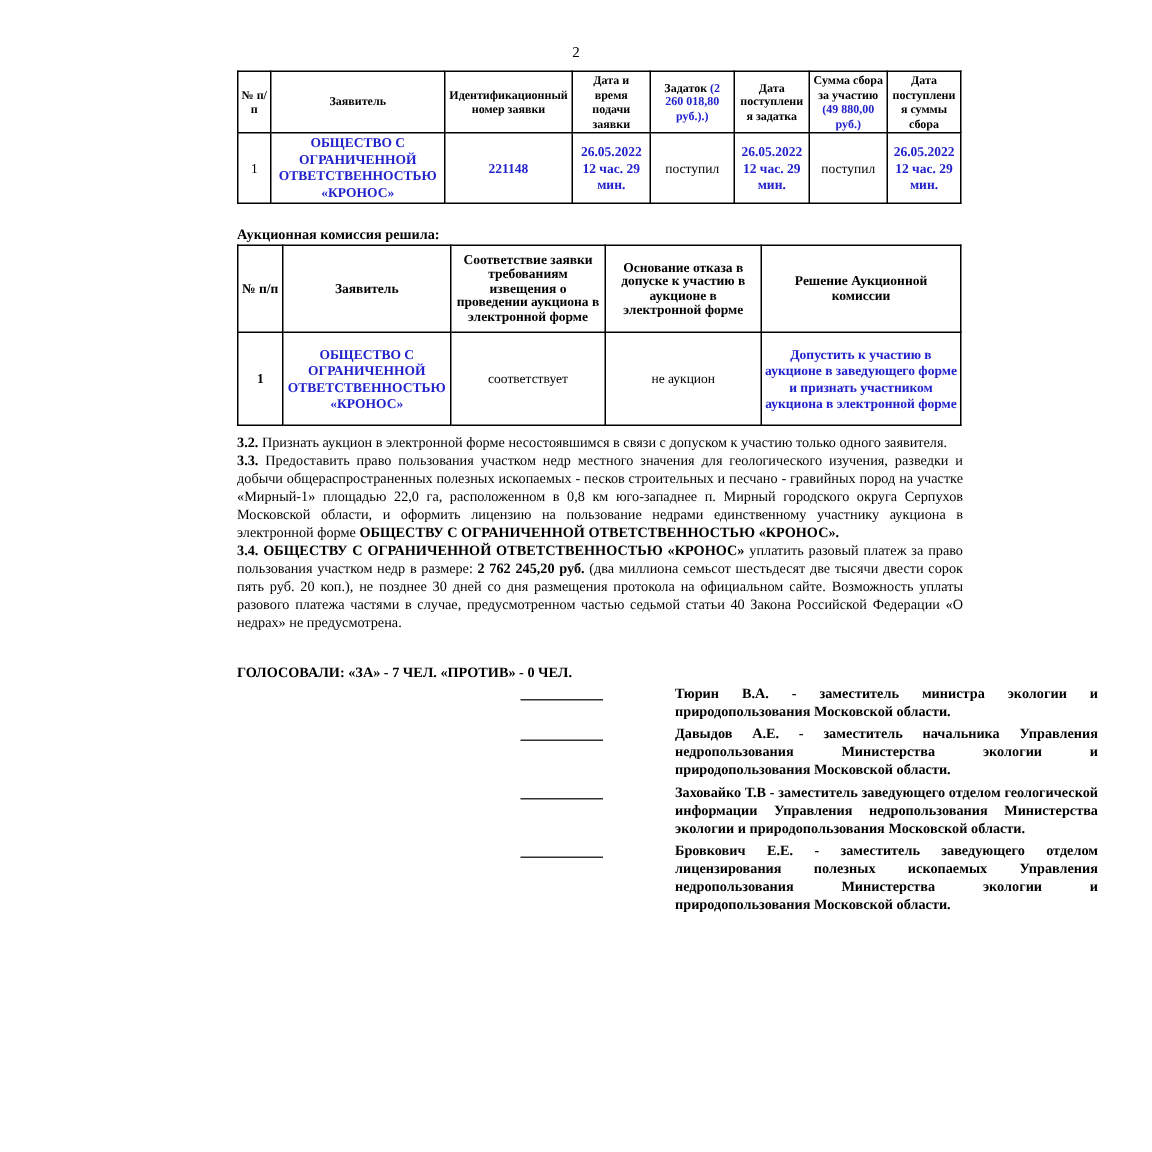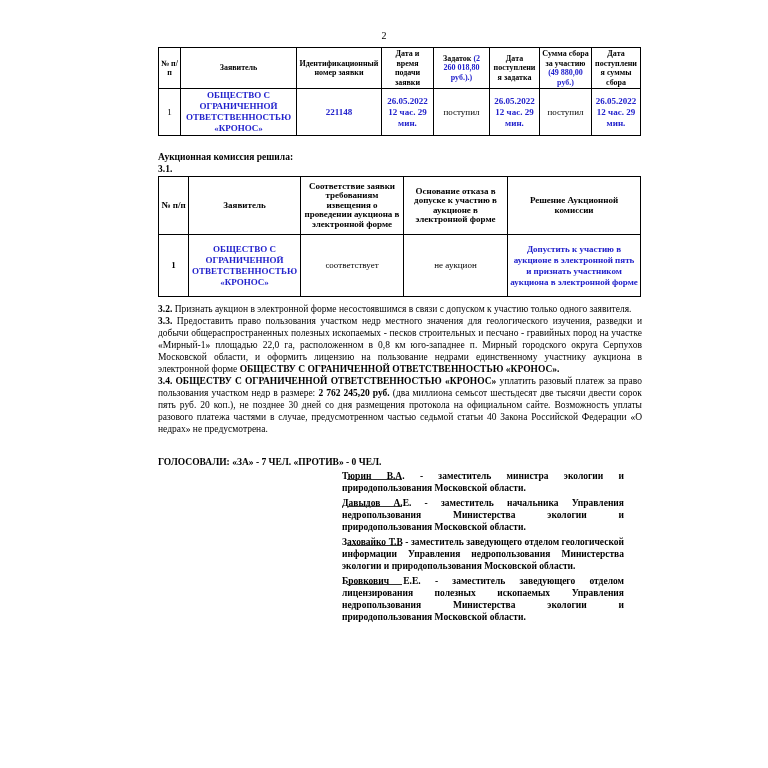--- a/index.html
+++ b/index.html
@@ -18,21 +18,21 @@
   .sec3{margin-top:8px;}
   .heading{margin-top:15px;font-weight:bold;}
   .clause-num{font-weight:bold;margin:0 0 1px 0;}
   .cluster{margin-top:6px;}
   .voting{margin-top:21px;font-weight:bold;}
   .sig-block{margin-top:2px;display:flex;}
   .sig-labels{width:92px;flex:none;font-weight:bold;position:relative;}
   .sig-chair{position:absolute;top:0;left:0;width:110px;}
   .sig-members{position:absolute;top:43px;left:0;width:110px;}
   .sig-entries{margin-left:92px;flex:none;width:390px;}
-  .sig-row{display:flex;margin-bottom:3px;flex-direction:column;}
+  .sig-row{display:flex;margin-bottom:3px;}
   .sig-linecell{width:108px;flex:none;position:relative;}
   .sig-line{position:absolute;top:9px;left:5px;width:55px;border-bottom:1px solid #333;}
   .sig-text{width:282px;flex:none;font-weight:bold;text-align:justify;}
   .t1-applicant,.t1-id,.t1-date{color:#2222CC;font-weight:bold;}
   .t2-applicant,.t2-decision{color:#2222CC;font-weight:bold;}
 </style>
 </head>
 <body>
 
 <div class="page">
@@ -76,21 +76,20 @@
         <td>поступил</td>
         <td class="t1-date">26.05.2022 12 час. 29 мин.</td>
         <td>поступил</td>
         <td class="t1-date">26.05.2022 12 час. 29 мин.</td>
       </tr>
     </tbody>
       </table>
 
 
     <p class="para heading">Аукционная комиссия решила:</p>
-    <p class="para clause-num">3.1.</p>
 
     <table>
       <colgroup>
         <col style="width:30px">
           <col style="width:112px">
           <col style="width:103px">
           <col style="width:104px">
           <col style="width:133px">
       </colgroup>
       <tbody>
@@ -99,21 +98,21 @@
         <th style="font-size:9px;">Заявитель</th>
         <th style="font-size:9px;margin-left:38px;">Соответствие заявки требованиям извещения о проведении аукциона в электронной форме</th>
         <th style="font-size:9px;">Основание отказа в допуске к участию в аукционе в электронной форме</th>
         <th style="font-size:9px;">Решение Аукционной комиссии</th>
       </tr>
       <tr style="height:62px;">
         <td class="b">1</td>
         <td class="t2-applicant">ОБЩЕСТВО С ОГРАНИЧЕННОЙ ОТВЕТСТВЕННОСТЬЮ «КРОНОС»</td>
         <td>соответствует</td>
         <td>не аукцион</td>
-        <td class="t2-decision">Допустить к участию в аукционе в электронной пять и признать участником аукциона в электронной форме</td>
+        <td class="t2-decision">Допустить к участию в аукционе в заведующего форме и признать участником аукциона в электронной форме</td>
       </tr>
     </tbody>
       </table>
 
     <div class="cluster">
       <p class="para"><b>3.2.</b><span> Признать аукцион в электронной форме несостоявшимся в связи с допуском к участию только одного заявителя.</span></p>
       <p class="para"><b>3.3.</b><span> Предоставить право пользования участком недр местного значения для геологического изучения, разведки и добычи общераспространенных полезных ископаемых - песков строительных и песчано - гравийных пород на участке «Мирный-1» площадью 22,0 га, расположенном в 0,8 км юго-западнее п. Мирный городского округа Серпухов Московской области, и оформить лицензию на пользование недрами единственному участнику аукциона в электронной форме </span><b>ОБЩЕСТВУ С ОГРАНИЧЕННОЙ ОТВЕТСТВЕННОСТЬЮ «КРОНОС».</b></p>
       <p class="para"><b>3.4. ОБЩЕСТВУ С ОГРАНИЧЕННОЙ ОТВЕТСТВЕННОСТЬЮ «КРОНОС»</b><span> уплатить разовый платеж за право пользования участком недр в размере: </span><b>2 762 245,20 руб.</b><span> (два миллиона семьсот шестьдесят две тысячи двести сорок пять руб. 20 коп.), не позднее 30 дней со дня размещения протокола на официальном сайте. Возможность уплаты разового платежа частями в случае, предусмотренном частью седьмой статьи 40 Закона Российской Федерации «О недрах» не предусмотрена.</span></p>
     </div>
 

